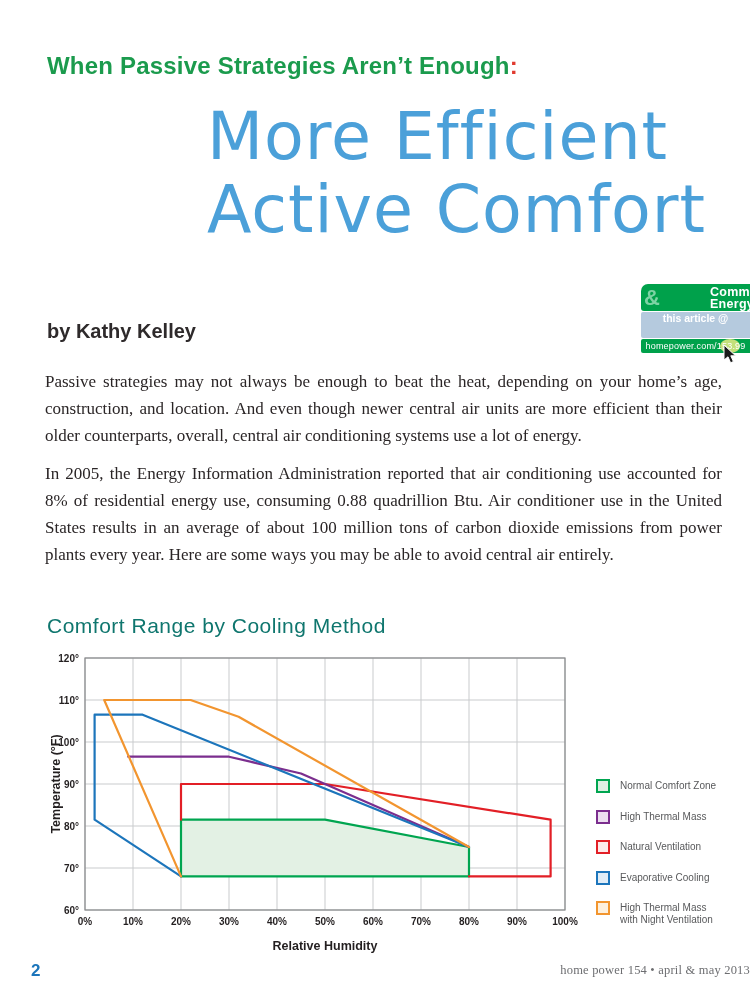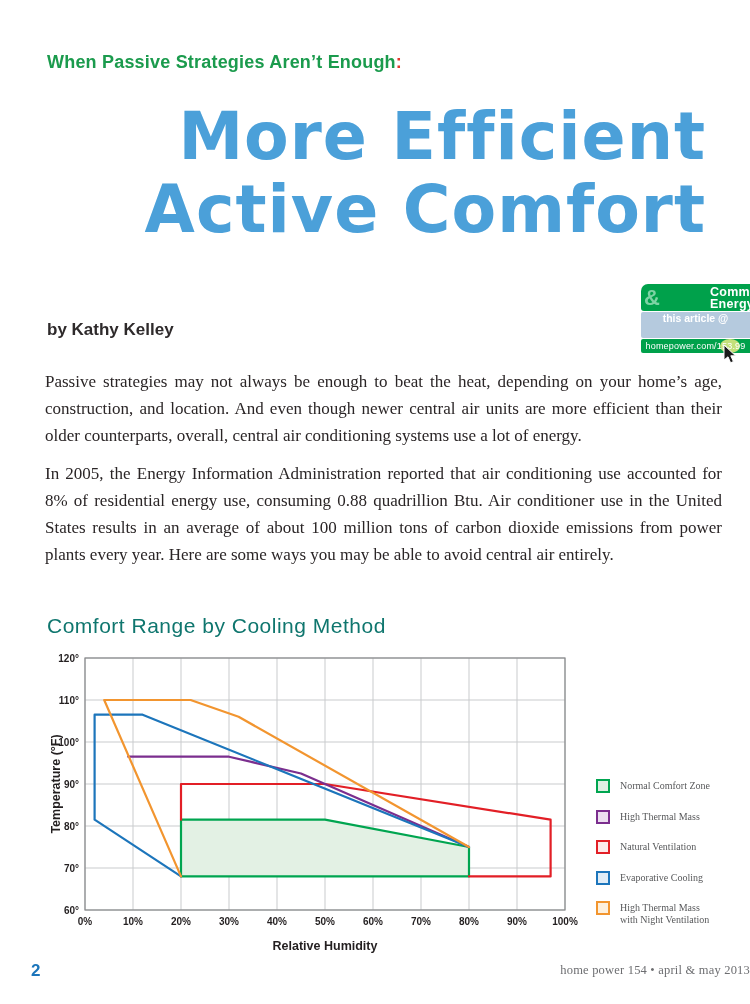--- a/index.html
+++ b/index.html
@@ -2,26 +2,26 @@
 <html><head>
 <meta charset="utf-8">
 <style>
   html,body{margin:0;padding:0;}
   body{
     width:750px;height:1004px;position:relative;background:#ffffff;
     font-family:"Liberation Sans",sans-serif;overflow:hidden;
   }
   .kicker{
     position:absolute;left:47px;top:52px;
-    font-size:18px;font-weight:bold;color:#1b9b4d;letter-spacing:.2px;
+    font-size:24px;font-weight:bold;color:#1b9b4d;letter-spacing:.2px;
   }
   .kicker .colon{color:#e03a2f;font-weight:bold;}
   .main-title{
-    position:absolute;right:44px;top:100px;text-align:right;
-    color:#4ba0d9;font-weight:700;font-size:65px;line-height:73px;
+    position:absolute;right:44px;top:100px;
+    color:#4ba0d9;font-weight:400;font-size:65px;line-height:73px;
     font-family:"DejaVu Sans","Liberation Sans",sans-serif;letter-spacing:1px;
   }
   .badge{position:absolute;left:641px;top:284px;width:109px;}
   .badge-top{
     background:#00a14b;border-radius:7px 0 0 3px;height:27px;
     display:flex;align-items:center;padding:1px 4px 1px 3px;box-sizing:border-box;
   }
   .badge-amp{
     color:#7dd3a4;font-size:22px;font-weight:bold;line-height:22px;margin-right:2px;
   }
@@ -38,40 +38,40 @@
     color:#ffffff;font-size:9px;text-align:center;line-height:14px;letter-spacing:.2px;
   }
   .badge-highlight{
     position:absolute;right:10px;top:0px;width:20px;height:14px;border-radius:50%;
     background:#cfe47c;opacity:.95;
   }
   .badge-url .url-text{position:relative;}
   .cursor{position:absolute;left:82px;top:6px;}
   .byline{
     position:absolute;left:47px;top:320px;
-    font-size:17px;font-weight:bold;color:#2e2a2b;text-align:right;
+    font-size:20px;font-weight:bold;color:#2e2a2b;text-align:right;
   }
   .body-copy{
     position:absolute;left:45px;top:368px;width:677px;
     font-family:"Liberation Serif",serif;font-size:17px;line-height:27px;
     color:#2a2526;text-align:justify;
   }
   .body-copy p{margin:0 0 11px 0;}
   .chart-title{
     position:absolute;left:47px;top:614px;
     color:#0f766e;font-size:21px;font-weight:300;letter-spacing:.5px;
   }
   #chart-svg{position:absolute;left:50px;top:648px;}
   .legend{position:absolute;left:596px;top:779px;width:154px;}
   .legend-item{display:flex;align-items:flex-start;margin-bottom:16.5px;}
   .legend-swatch{
     flex:0 0 auto;width:10px;height:10px;border:2px solid #000;margin-right:10px;margin-top:0px;
   }
   .legend-label{
-    font-size:10px;color:#58595b;line-height:11.5px;padding-top:1px;font-family:Liberation Serif, serif;
+    font-size:10px;color:#58595b;line-height:11.5px;padding-top:1px;
   }
   .page-num{
     position:absolute;left:31px;top:961px;
     color:#1b75bb;font-size:17px;font-weight:bold;
   }
   .footer-text{
     position:absolute;left:0;top:963px;width:750px;text-align:right;
     color:#6d6e71;font-size:12.5px;letter-spacing:.2px;font-family:Liberation Serif, serif;
   }
 </style>

